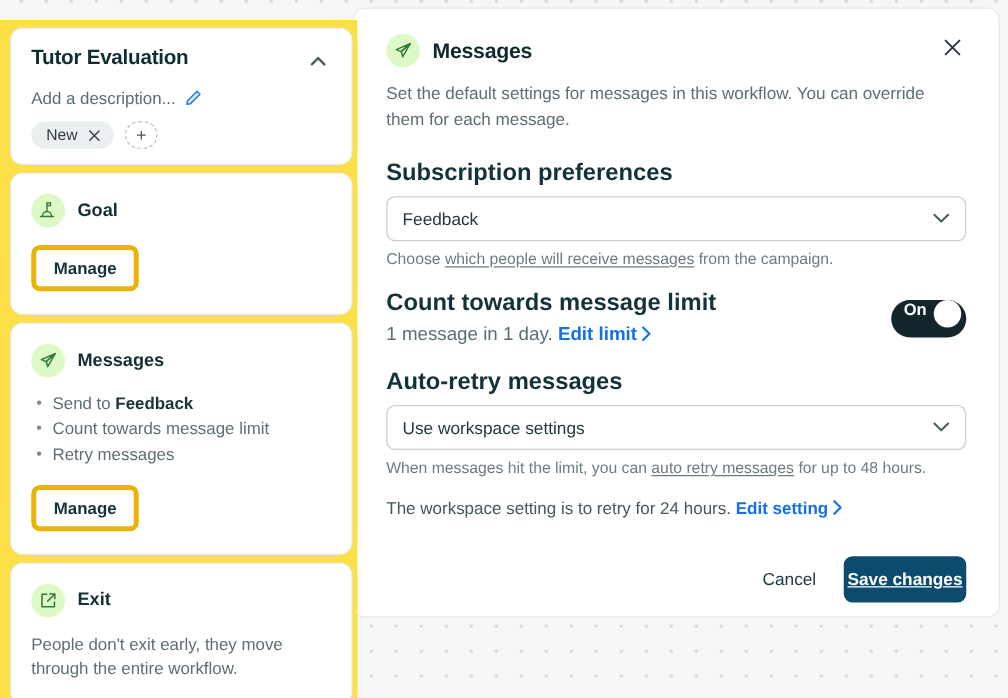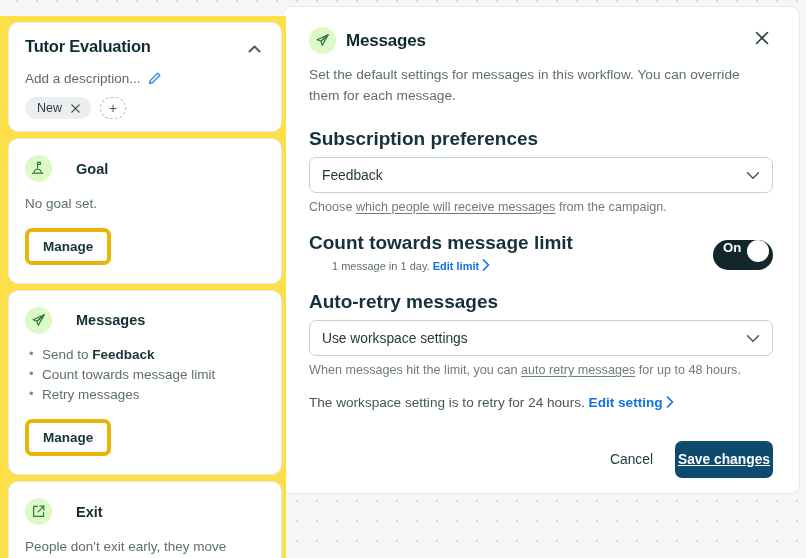--- a/index.html
+++ b/index.html
@@ -60,21 +60,21 @@
     padding: 4px 10px 4px 12px;
     font-size: 12.5px; color: #2d3c40; cursor: pointer;
   }
   .tag-x { width: 11px; height: 11px; display: inline-block; }
   .tag-add {
     width: 26px; height: 22px; border: 1.4px dashed #b8bfc2;
     border-radius: 999px; display: flex; align-items: center; justify-content: center;
     color: #4a585c; font-size: 14px; line-height: 1; cursor: pointer;
   }
 
-  .sec-head { display: flex; align-items: center; gap: 24px; }
+  .sec-head { display: flex; align-items: center; gap: 10px; }
   .sec-badge {
     width: 27px; height: 27px; border-radius: 50%;
     background: #ddf9c6; display: flex; align-items: center; justify-content: center;
     flex: 0 0 27px;
   }
   .sec-title { font-size: 14.5px; font-weight: bold; color: #132f33; }
   .sec-body { font-size: 13.5px; color: #5e6e73; margin-top: 12px; line-height: 1.45; }
   .sec-list { margin-top: 11px; list-style: none; }
   .sec-list li {
     font-size: 13.5px; color: #5e6e73; line-height: 1.5;
@@ -117,21 +117,21 @@
     margin-top: 7px; height: 36px; width: 100%;
     border: 1px solid #c9cfd2; border-radius: 7px;
     display: flex; align-items: center; justify-content: space-between;
     padding: 0 12px; cursor: pointer; background: #fff;
   }
   .sel-val { font-size: 13.8px; color: #25383d; }
   .hint { margin-top: 7px; font-size: 12.6px; color: #6c7c80; }
   .hint u { text-decoration: underline; text-underline-offset: 2px; cursor: pointer; }
 
   .toggle-row { display: flex; align-items: flex-start; justify-content: space-between; }
-  .toggle-sub { margin-top: 5px; font-size: 11px; color: #5e6e73; margin-left: 23px; }
+  .toggle-sub { margin-top: 5px; font-size: 15px; color: #5e6e73; }
   .lnk { color: #1271e8; font-weight: bold; cursor: pointer; }
   .lnk-chev { display: inline-block; vertical-align: -1px; margin-left: 3px; }
   .switch {
     width: 60px; height: 30px; border-radius: 999px; background: #12262b;
     display: flex; align-items: flex-start; justify-content: space-between;
     padding: 0 4px 0 10px; cursor: pointer; flex: 0 0 60px; margin-top: 8px;
   }
   .switch-label { color: #fff; font-size: 13.2px; font-weight: bold; }
   .switch-knob { width: 22px; height: 22px; border-radius: 50%; background: #fff; }
 
@@ -195,21 +195,20 @@
         <span class="sec-badge">
           <svg width="15" height="15" viewBox="0 0 16 16" fill="none">
             <path d="M7 1.5h3v2.2H7z" stroke="#2f7a3c" stroke-width="1.2"></path>
             <path d="M7 3.7v4.6" stroke="#2f7a3c" stroke-width="1.2"></path>
             <path d="M3.2 12.6c0-2.1 1.7-3.8 3.8-3.8s3.8 1.7 3.8 3.8" stroke="#2f7a3c" stroke-width="1.2"></path>
             <path d="M1.6 13h11" stroke="#2f7a3c" stroke-width="1.3" stroke-linecap="round"></path>
           </svg>
         </span>
         <span class="sec-title">Goal</span>
       </div>
-      <div class="sec-body">No goal set.</div>
       <button class="manage-btn">Manage</button>
     </div>
 
     <div class="lcard">
       <div class="sec-head">
         <span class="sec-badge">
           <svg width="15" height="15" viewBox="0 0 16 16" fill="none">
             <path d="M14 2L2.2 7.2l4.2 1.6L14 2z" stroke="#2f7a3c" stroke-width="1.25" stroke-linejoin="round"></path>
             <path d="M14 2L6.4 8.8l1.3 4.4L14 2z" stroke="#2f7a3c" stroke-width="1.25" stroke-linejoin="round"></path>
           </svg>

